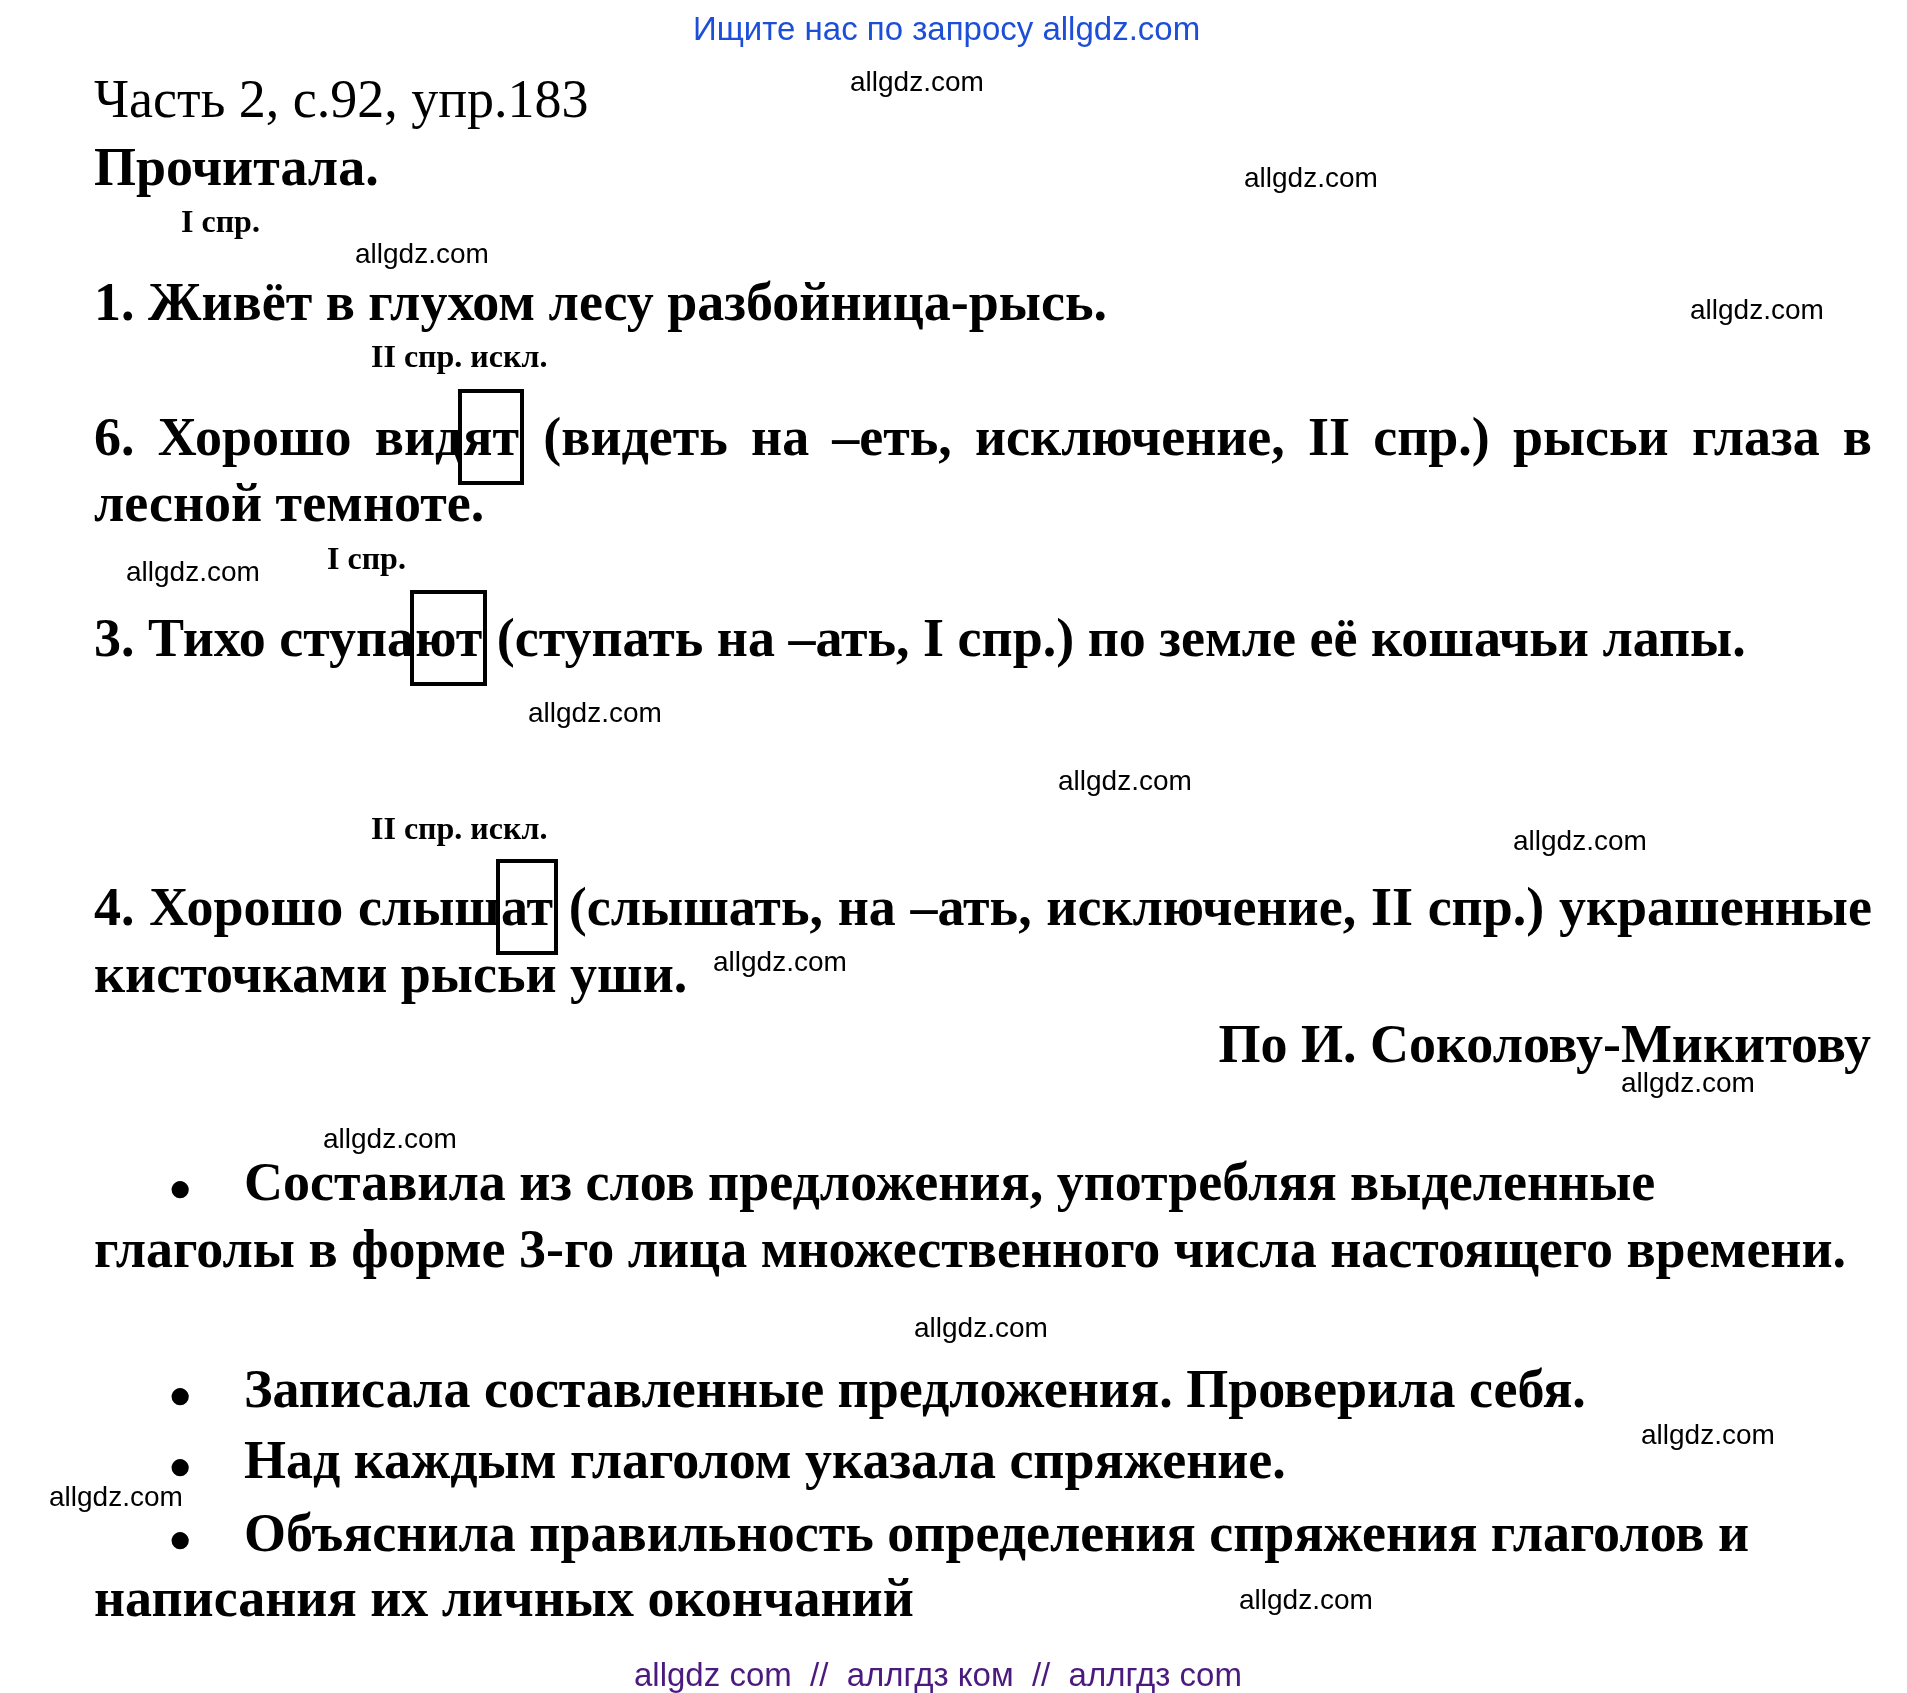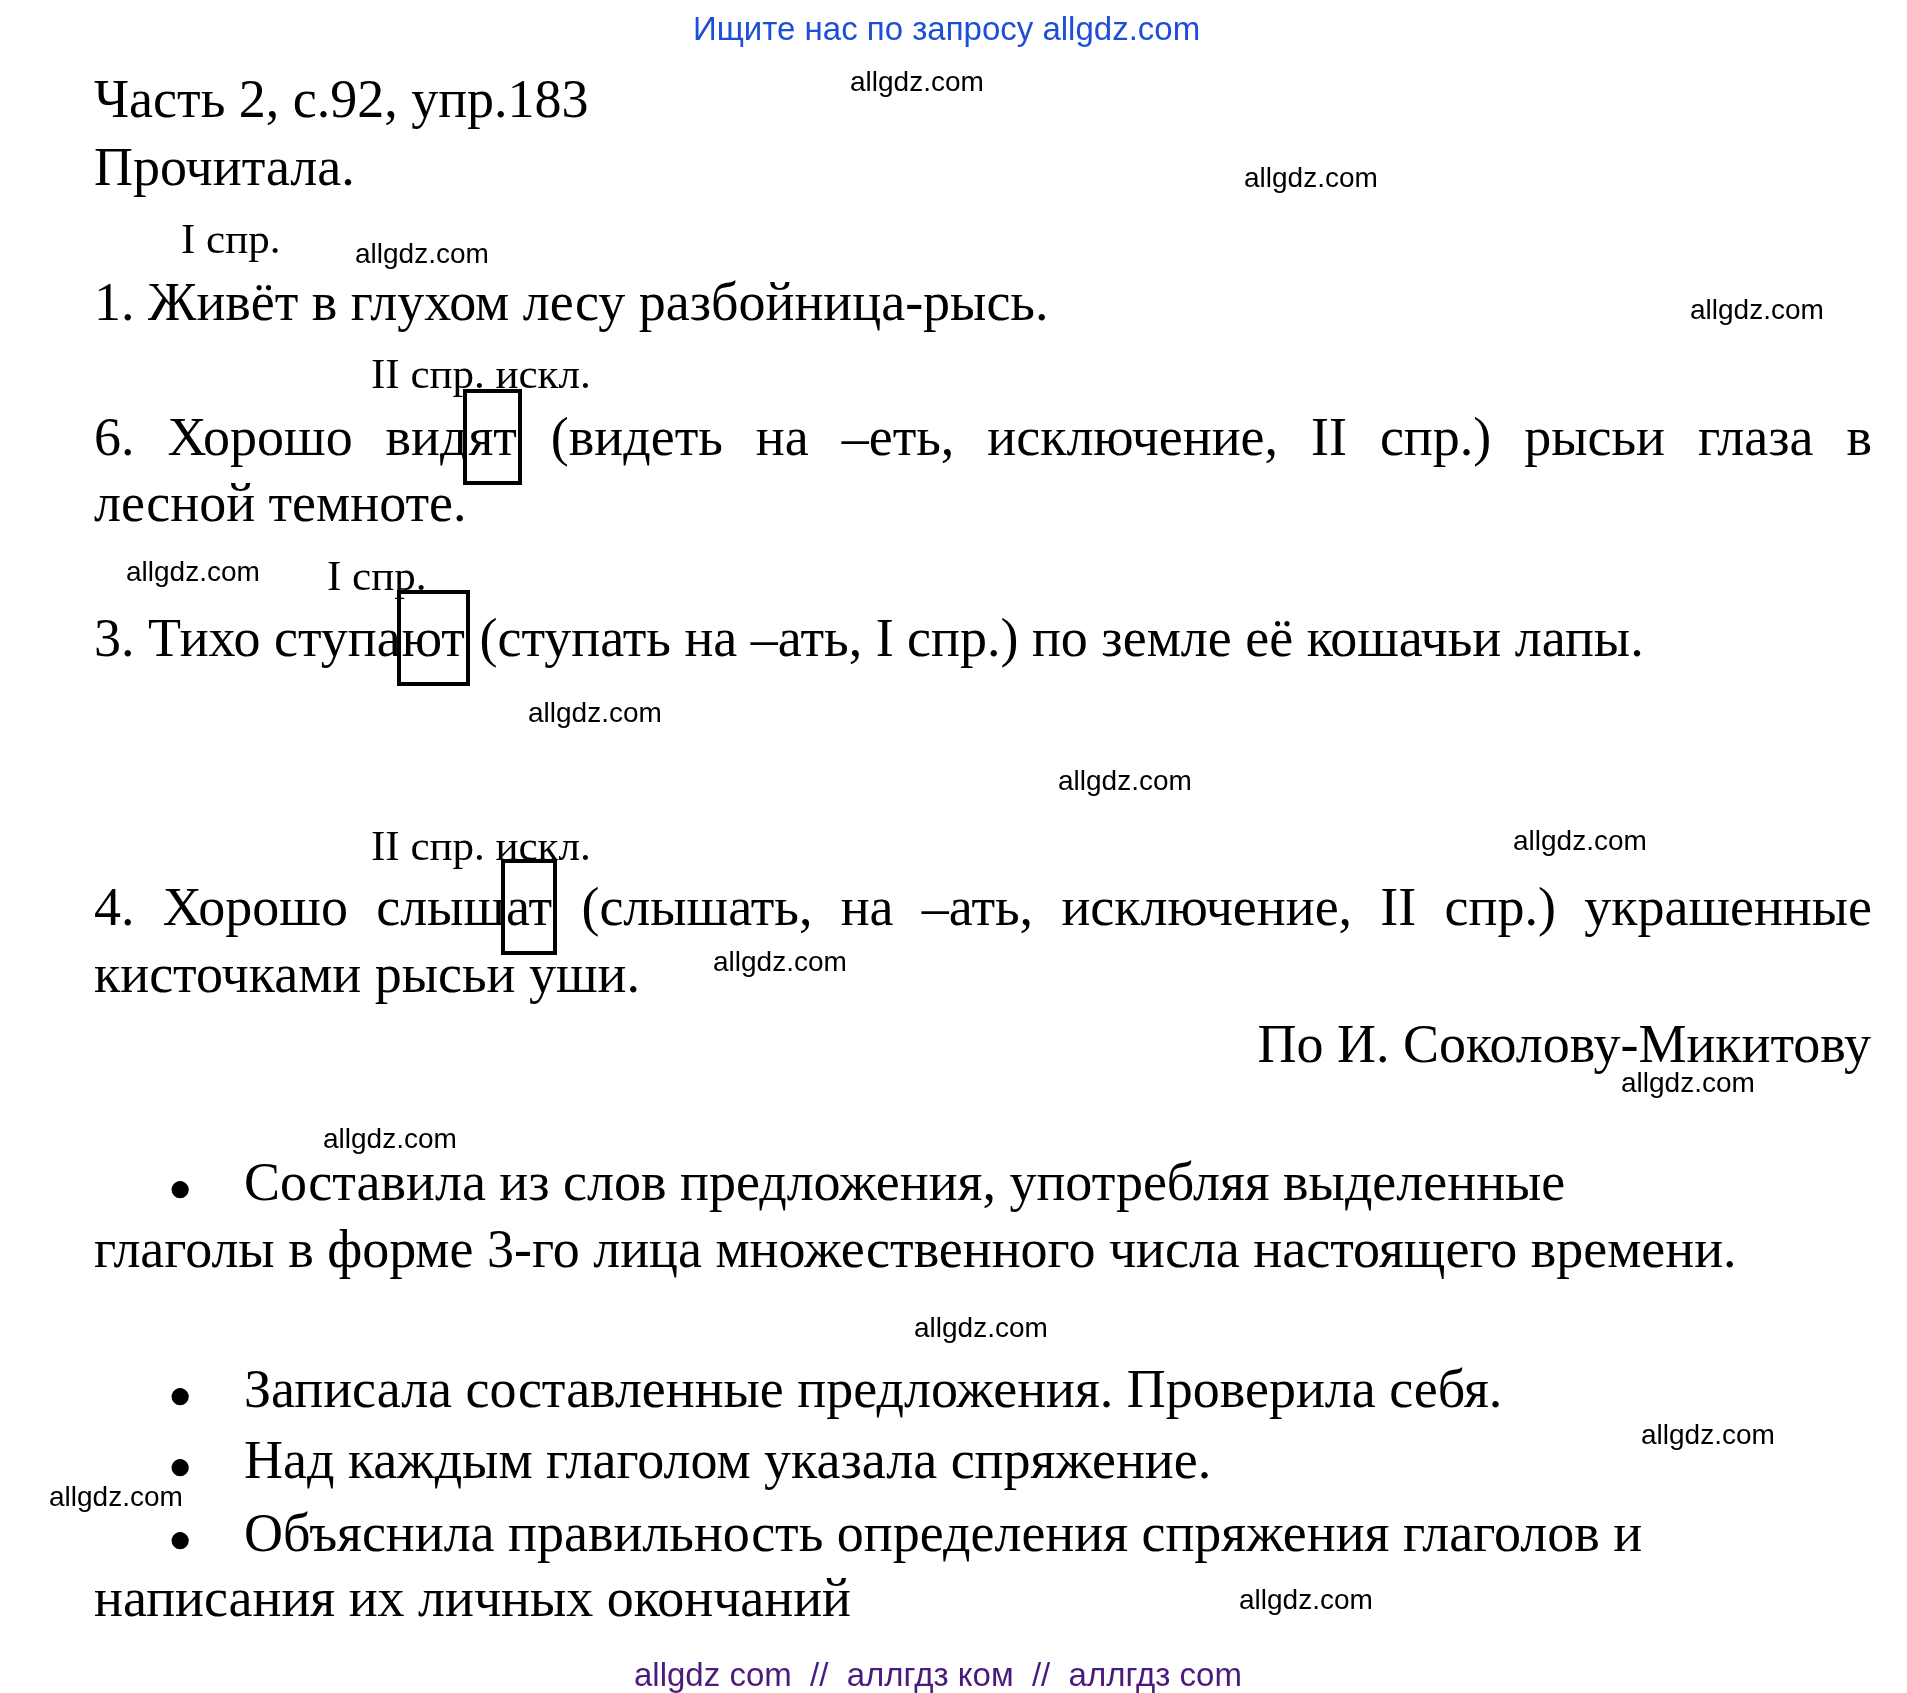--- a/index.html
+++ b/index.html
@@ -1,20 +1,20 @@
 <!DOCTYPE html>
 <html><head>
 <meta charset="utf-8">
 <style>
   html,body{margin:0;padding:0;background:#ffffff;}
   body{width:1907px;height:1693px;position:relative;overflow:hidden;}
   .abs{position:absolute;white-space:nowrap;line-height:1;}
-  .serif{font-family:"Liberation Serif","DejaVu Serif",serif;color:#000;}
+  .serif{font-family:"Liberation Serif","DejaVu Serif",serif;color:#000;font-weight:bold;}
   .main{font-size:54px;}
-  .small{font-size:43px;margin-top:12px;}
+  .small{font-size:32px;}
   .title{font-size:54px;font-weight:normal;}
   .wm{font-family:"Liberation Sans","DejaVu Sans",sans-serif;font-size:28px;color:#000000;}
   .header{font-family:"Liberation Sans","DejaVu Sans",sans-serif;font-size:33px;}
   .footer{font-family:"Liberation Sans","DejaVu Sans",sans-serif;font-size:33px;}
   .boxed{outline:4px solid #000;outline-offset:0;padding:14px 1px;}
   .bullet{font-size:40px;}
   .justify{text-align:justify;text-align-last:justify;white-space:normal;}
 </style>
 </head>
 <body>

